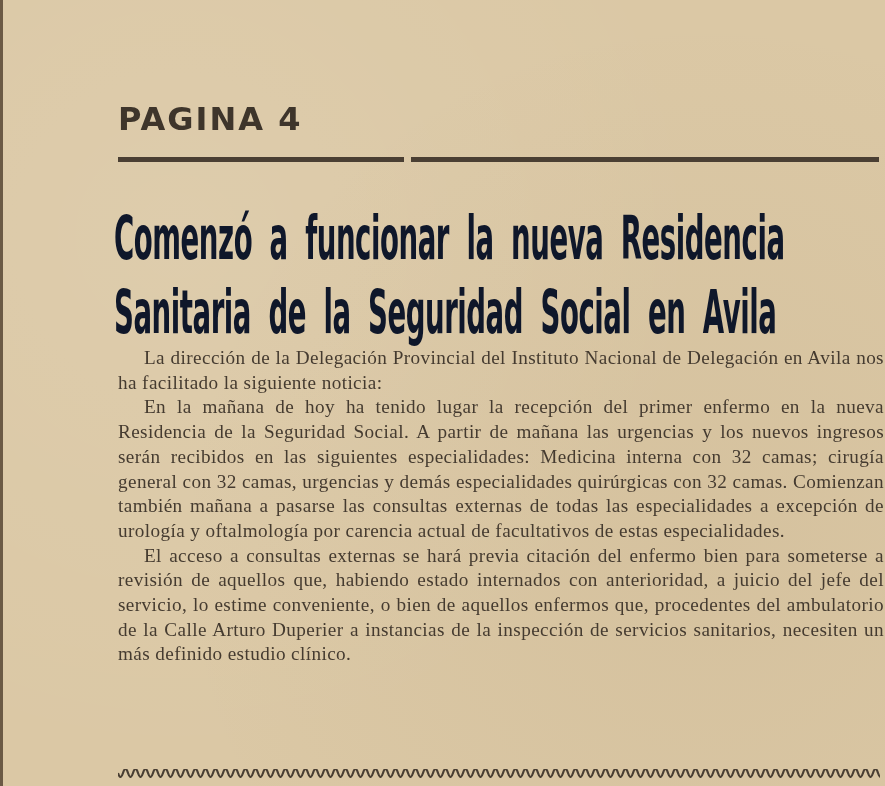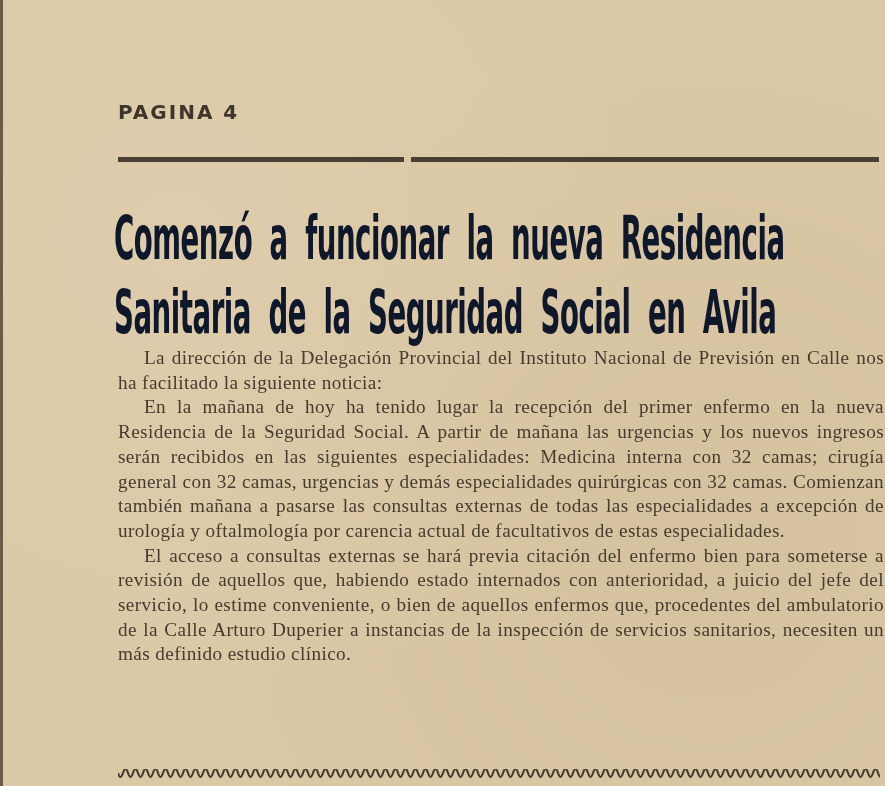--- a/index.html
+++ b/index.html
@@ -17,21 +17,21 @@
       radial-gradient(circle at 80% 70%, rgba(120,90,50,0.06), transparent 60%),
       #dbc8a5;
   }
   .left-edge {
     position: absolute; left: 0; top: 0; width: 3px; height: 786px;
     background: #6b5a45;
   }
   .page-label {
     position: absolute; left: 118px; top: 100px;
     font-family: "DejaVu Sans", sans-serif; font-weight: bold;
-    font-size: 20px; letter-spacing: 2px; color: #3e352b;
+    font-size: 32px; letter-spacing: 2px; color: #3e352b;
   }
   .rule {
     position: absolute; top: 157px; height: 5px; background: #4a3f33;
   }
   .rule.a { left: 118px; width: 286px; }
   .rule.b { left: 411px; width: 468px; }
   .headline {
     position: absolute; left: 114px; top: 180px; width: 700px;
     font-family: "DejaVu Sans", sans-serif; font-weight: bold;
     color: #0f172a;
@@ -64,21 +64,21 @@
 
 <div class="rule a"></div>
 <div class="rule b"></div>
 
 <h1 class="headline">
   <span class="hl-line">Comenzó a funcionar la nueva Residencia</span>
   <span class="hl-line">Sanitaria de la Seguridad Social en Avila</span>
 </h1>
 
 <div class="body-text">
-  <p class="first">La dirección de la Delegación Provincial del Instituto Nacional de Previsión en Calle nos ha facilitado la siguiente noticia:</p>
+  <p class="first">La dirección de la Delegación Provincial del Instituto Nacional de Delegación en Avila nos ha facilitado la siguiente noticia:</p>
   <p>En la mañana de hoy ha tenido lugar la recepción del primer enfermo en la nueva Residencia de la Seguridad Social. A partir de mañana las urgencias y los nuevos ingresos serán recibidos en las siguientes especialidades: Medicina interna con 32 camas; cirugía general con 32 camas, urgencias y demás especialidades quirúrgicas con 32 camas. Comienzan también mañana a pasarse las consultas externas de todas las especialidades a excepción de urología y oftalmología por carencia actual de facultativos de estas especialidades.</p>
   <p>El acceso a consultas externas se hará previa citación del enfermo bien para someterse a revisión de aquellos que, habiendo estado internados con anterioridad, a juicio del jefe del servicio, lo estime conveniente, o bien de aquellos enfermos que, procedentes del ambulatorio de la Calle Arturo Duperier a instancias de la inspección de servicios sanitarios, necesiten un más definido estudio clínico.</p>
 </div>
 
 <div class="wavy">
   <svg width="762" height="12" viewBox="0 0 762 12" xmlns="http://www.w3.org/2000/svg">
     <path id="wv" fill="none" stroke="#4a3f33" stroke-width="2.2" d="M0 4 q2.5 8 5 0 t5 0 t5 0 t5 0 t5 0 t5 0 t5 0 t5 0 t5 0 t5 0 t5 0 t5 0 t5 0 t5 0 t5 0 t5 0 t5 0 t5 0 t5 0 t5 0 t5 0 t5 0 t5 0 t5 0 t5 0 t5 0 t5 0 t5 0 t5 0 t5 0 t5 0 t5 0 t5 0 t5 0 t5 0 t5 0 t5 0 t5 0 t5 0 t5 0 t5 0 t5 0 t5 0 t5 0 t5 0 t5 0 t5 0 t5 0 t5 0 t5 0 t5 0 t5 0 t5 0 t5 0 t5 0 t5 0 t5 0 t5 0 t5 0 t5 0 t5 0 t5 0 t5 0 t5 0 t5 0 t5 0 t5 0 t5 0 t5 0 t5 0 t5 0 t5 0 t5 0 t5 0 t5 0 t5 0 t5 0 t5 0 t5 0 t5 0 t5 0 t5 0 t5 0 t5 0 t5 0 t5 0 t5 0 t5 0 t5 0 t5 0 t5 0 t5 0 t5 0 t5 0 t5 0 t5 0 t5 0 t5 0 t5 0 t5 0 t5 0 t5 0 t5 0 t5 0 t5 0 t5 0 t5 0 t5 0 t5 0 t5 0 t5 0 t5 0 t5 0 t5 0 t5 0 t5 0 t5 0 t5 0 t5 0 t5 0 t5 0 t5 0 t5 0 t5 0 t5 0 t5 0 t5 0 t5 0 t5 0 t5 0 t5 0 t5 0 t5 0 t5 0 t5 0 t5 0 t5 0 t5 0 t5 0 t5 0 t5 0 t5 0 t5 0 t5 0 t5 0 t5 0 t5 0 t5 0 t5 0 t5 0 t5 0 t5 0 t5 0 t5 0 t5 0 t5 0 t5 0 t5 0 t5 0 t5 0"></path>
   </svg>
 </div>
 

